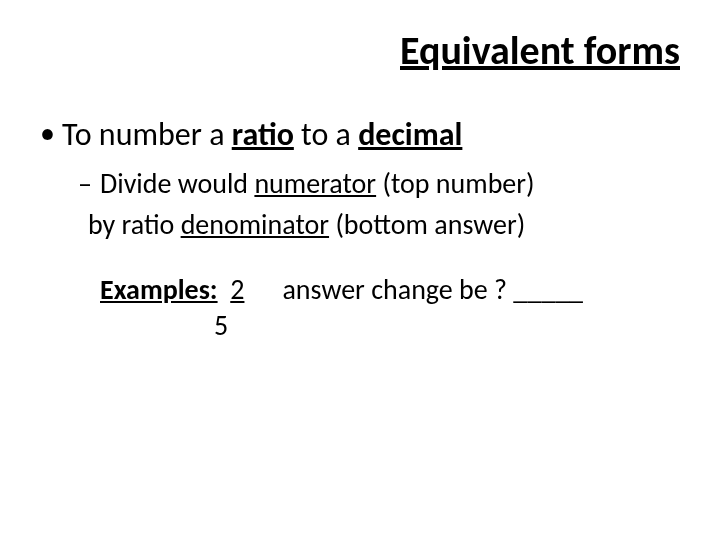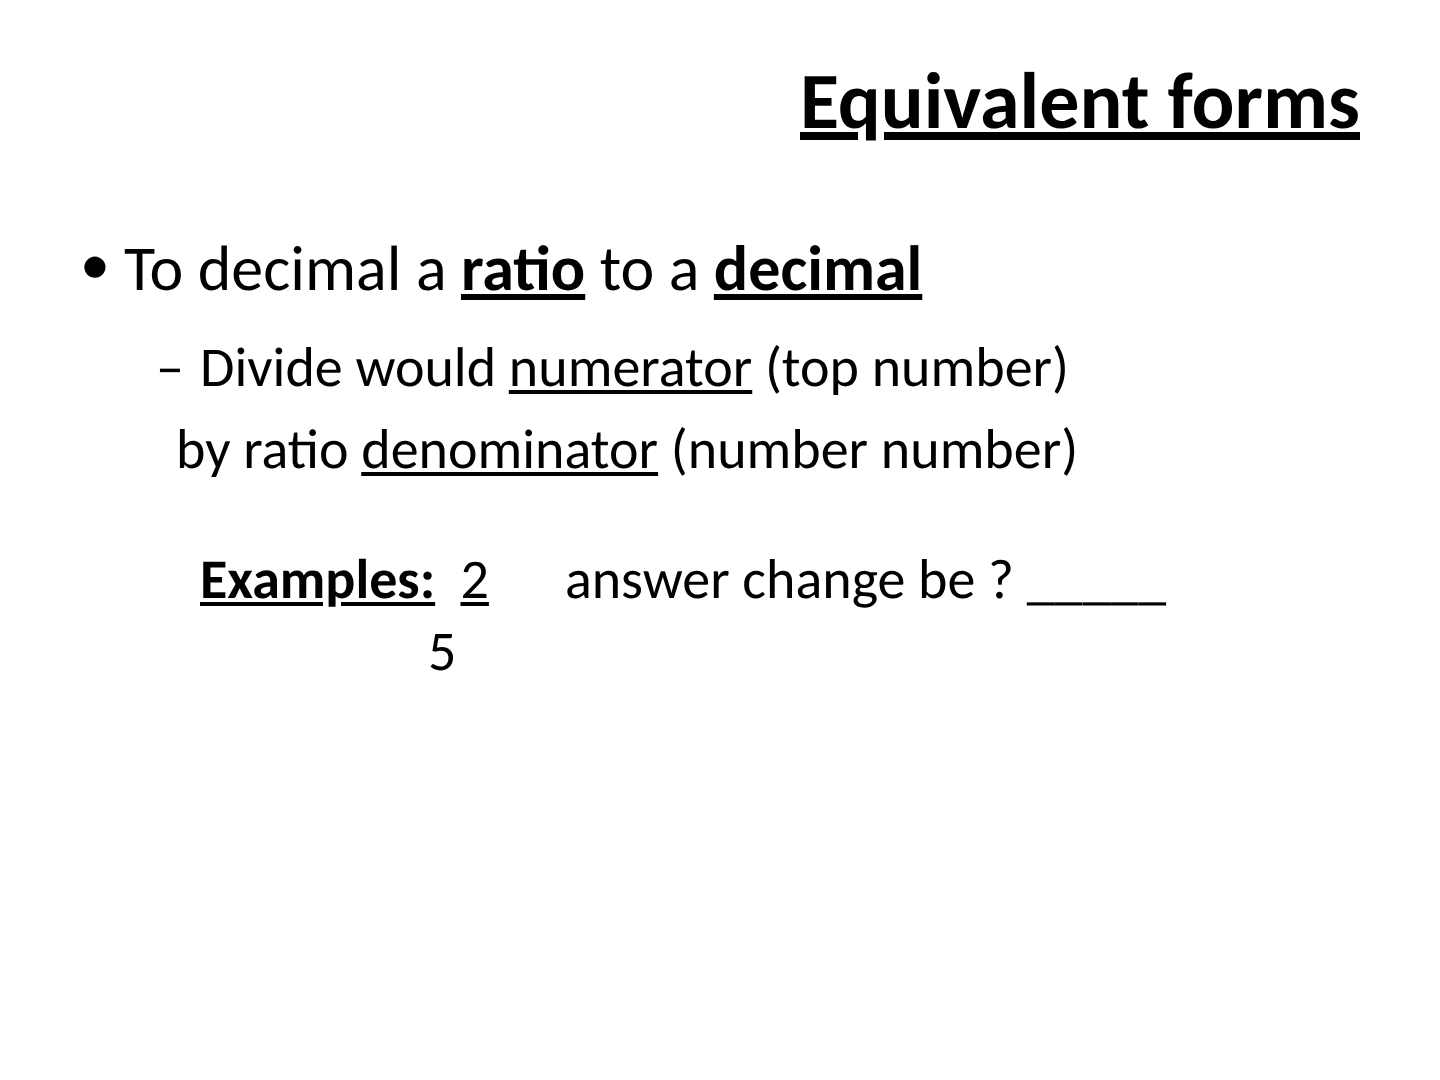--- a/index.html
+++ b/index.html
@@ -70,28 +70,28 @@
   }
 </style>
 </head>
 <body>
 
 <div class="slide">
 
   <div class="title">Equivalent forms</div>
 
   <div class="bullet-lvl1">
-    <span>To decimal a </span><span class="u b">ratio</span><span> to a </span><span class="u b">decimal</span>
+    <span>To number a </span><span class="u b">ratio</span><span> to a </span><span class="u b">decimal</span>
   </div>
 
   <div class="bullet-lvl2">
     <span>Divide would </span><span class="u">numerator</span><span> (top number)</span>
   </div>
   <div class="bullet-lvl2-cont">
-    <span>by ratio </span><span class="u">denominator</span><span> (number number)</span>
+    <span>by ratio </span><span class="u">denominator</span><span> (bottom answer)</span>
   </div>
 
   <div class="examples">
     <div class="ex-row1"><span class="u b">Examples:</span>  <span class="u">2</span>      <span>answer change be ? _____</span></div>
     <div class="ex-row2">                  <span>5</span></div>
   </div>
 
 </div>
 
 </body></html>

